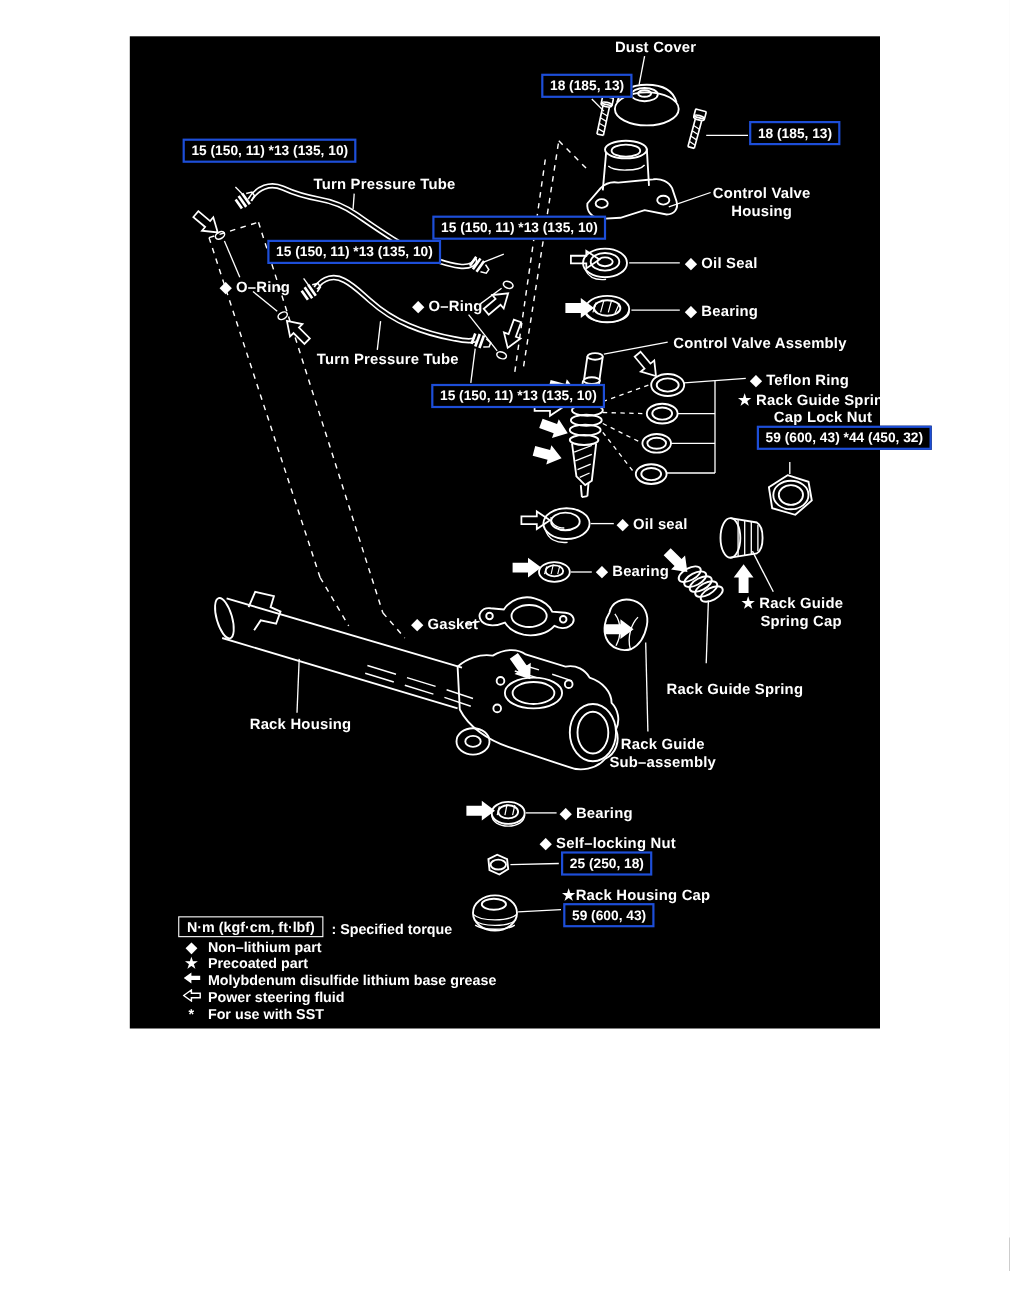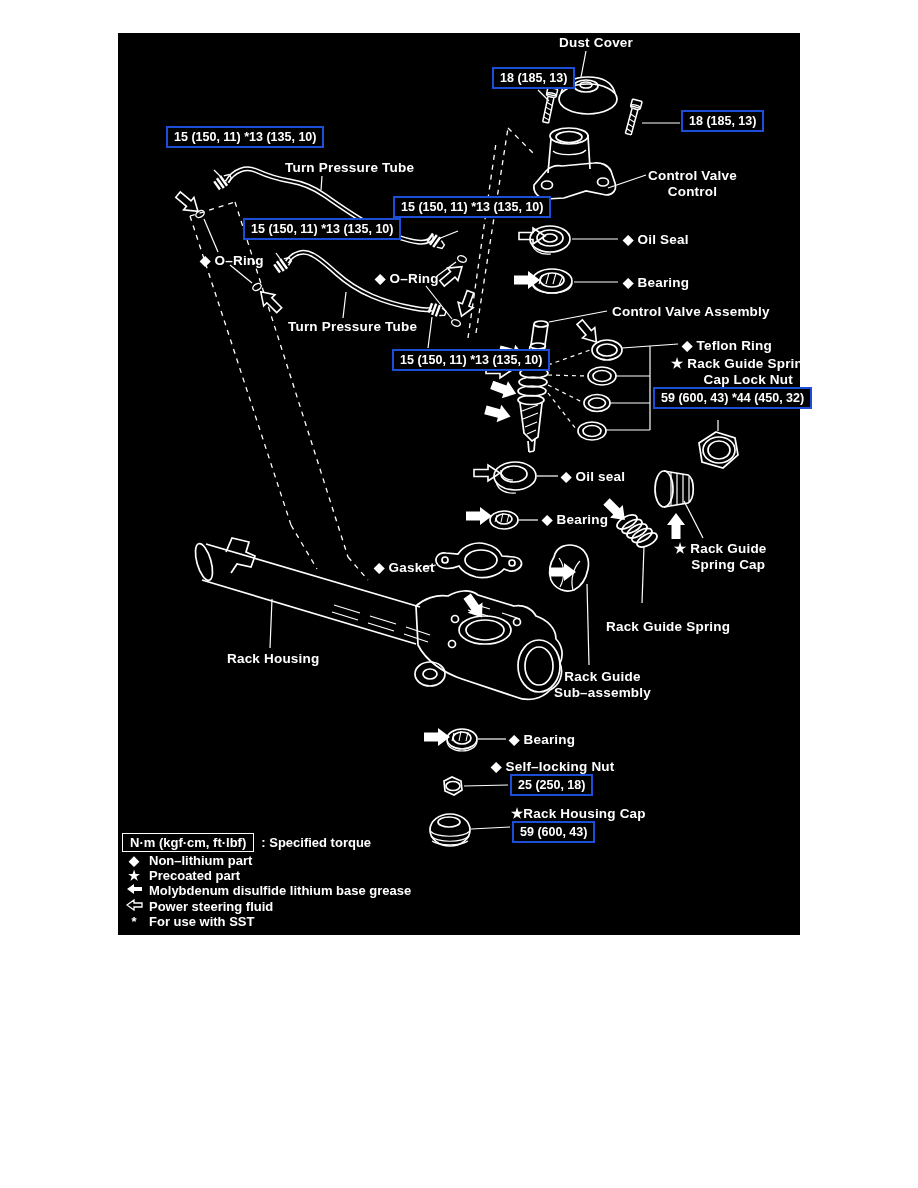--- a/index.html
+++ b/index.html
@@ -5,22 +5,22 @@
   html,body{margin:0;padding:0;background:#fff;}
   .page{position:relative;width:918px;height:1125px;background:#ffffff;overflow:hidden;
         font-family:"Liberation Sans",sans-serif;}
   .diagram{position:absolute;left:118px;top:33px;width:682px;height:902px;background:#000;}
   .diagram svg.art{position:absolute;left:0;top:0;}
   .lbl{position:absolute;color:#fff;font:600 13.5px/1.15 "Liberation Sans",sans-serif;
        white-space:nowrap;letter-spacing:.2px;}
   .lbl .l2{display:block;text-align:center;}
   .tbox{position:absolute;border:2px solid #1d4ed8;background:#000;color:#fff;
         font:bold 12.5px/1.3 "Liberation Sans",sans-serif;padding:1px 6px;white-space:nowrap;}
-  .legend-row{position:absolute;display:flex;align-items:center;gap:7px;color:#fff;
-        font:600 13px "Liberation Sans",sans-serif;white-space:nowrap;}
+  .legend-row{position:absolute;display:flex;align-items:flex-end;gap:7px;color:#fff;
+        font:600 13px "Liberation Sans",sans-serif;white-space:nowrap;margin-left:40px;}
   .legend-row .bullet{display:inline-block;width:16px;text-align:center;}
   .nmbox{border:1.5px solid #fff;padding:1px 7px;font:600 13px "Liberation Sans",sans-serif;}
 </style>
 </head>
 <body>
 
 <div class="page">
   <div class="diagram">
 
     <svg class="art" width="682" height="902" viewBox="0 0 682 902">
@@ -279,21 +279,21 @@
           <ellipse cx="331" cy="789" rx="11" ry="5"></ellipse>
           <path d="M 313,803 C 320,810 344,810 351,803 M 312,798 C 319,805 345,805 352,798 M 314,808 C 321,813 343,813 350,808" stroke-width="1.2"></path>
           <line x1="353" y1="796" x2="392" y2="794" stroke-width="1.2"></line>
         </g>
       </g>
     </svg>
 
     <div class="lbl" style="left:441px;top:2px">Dust Cover</div>
     <div class="lbl" style="left:530px;top:135px">
       <span class="l2">Control Valve</span>
-      <span class="l2">Control</span>
+      <span class="l2">Housing</span>
     </div>
     <div class="lbl" style="left:167px;top:127px">Turn Pressure Tube</div>
     <div class="lbl" style="left:170px;top:286px">Turn Pressure Tube</div>
     <div class="lbl" style="left:82px;top:220px">◆ O–Ring</div>
     <div class="lbl" style="left:257px;top:238px">◆ O–Ring</div>
     <div class="lbl" style="left:505px;top:199px">◆ Oil Seal</div>
     <div class="lbl" style="left:505px;top:242px">◆ Bearing</div>
     <div class="lbl" style="left:494px;top:271px">Control Valve Assembly</div>
     <div class="lbl" style="left:564px;top:305px">◆ Teflon Ring</div>
     <div class="lbl" style="left:553px;top:323px">
@@ -328,21 +328,21 @@
       <span class="l2">*13 (135, 10)</span>
     </div>
     <div class="tbox" style="left:125px;top:185px">
       <span class="l2">15 (150, 11)</span>
       <span class="l2">*13 (135, 10)</span>
     </div>
     <div class="tbox" style="left:274px;top:316px">
       <span class="l2">15 (150, 11)</span>
       <span class="l2">*13 (135, 10)</span>
     </div>
-    <div class="tbox" style="left:535px;top:354px">
+    <div class="tbox" style="left:570px;top:354px">
       <span class="l2">59 (600, 43)</span>
       <span class="l2">*44 (450, 32)</span>
     </div>
     <div class="tbox" style="left:392px;top:741px">25 (250, 18)</div>
     <div class="tbox" style="left:394px;top:788px">59 (600, 43)</div>
 
     <div class="legend-row" style="left:4px;top:800px">
       <span class="nmbox">N·m (kgf·cm, ft·lbf)</span>
       <span>: Specified torque</span>
     </div>

